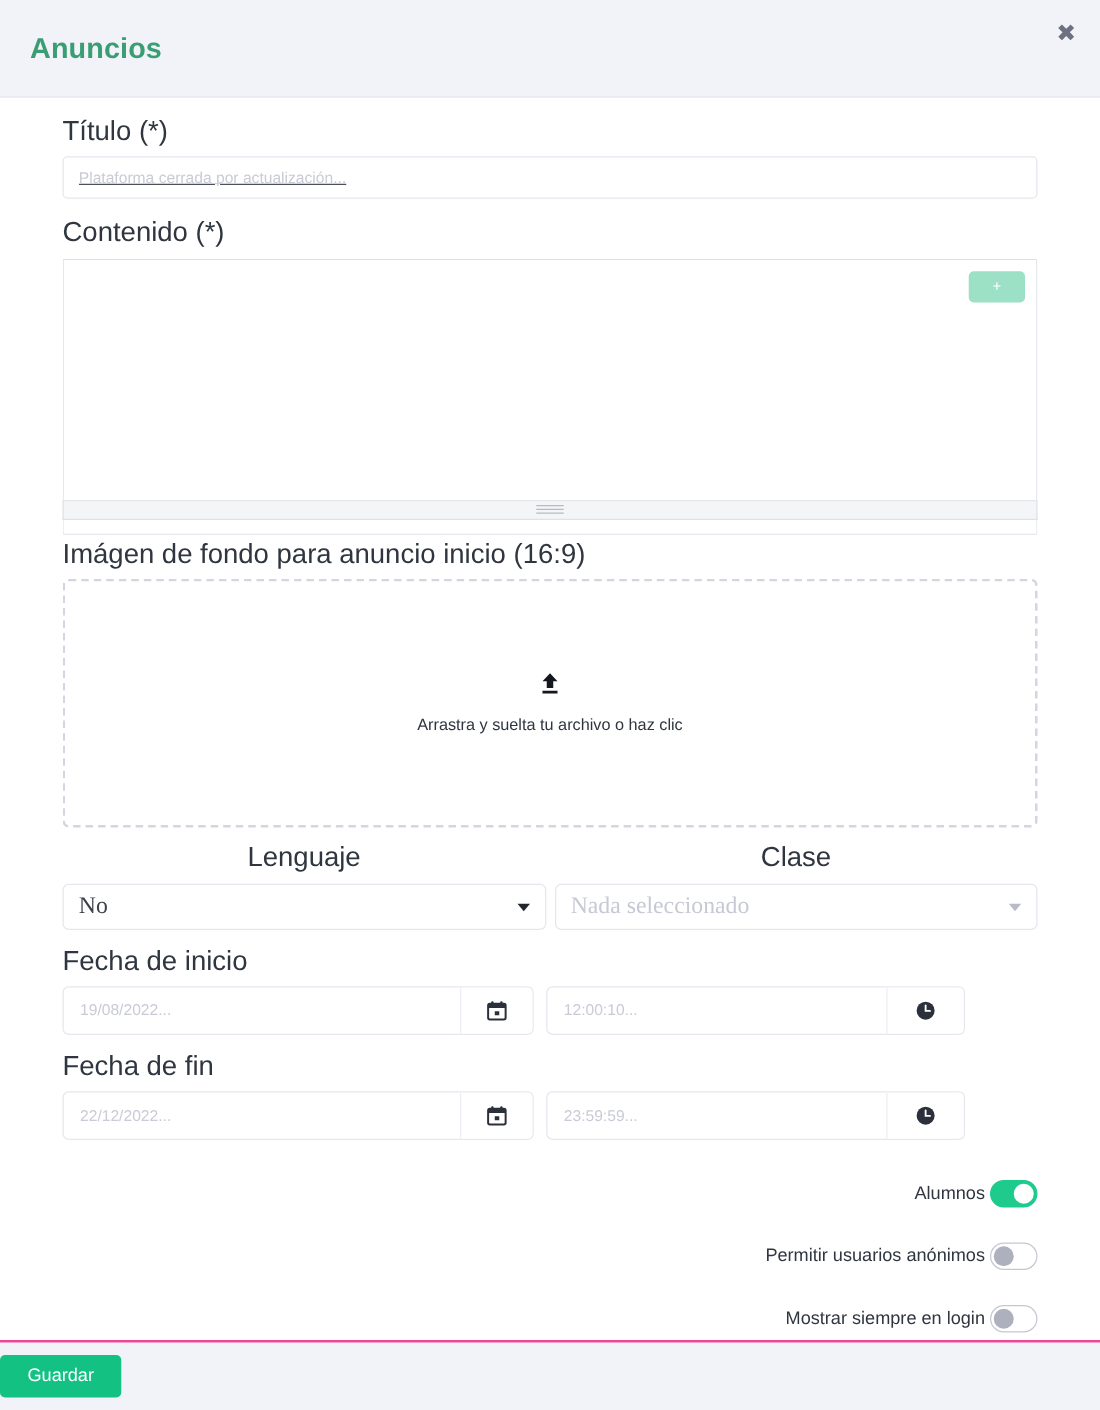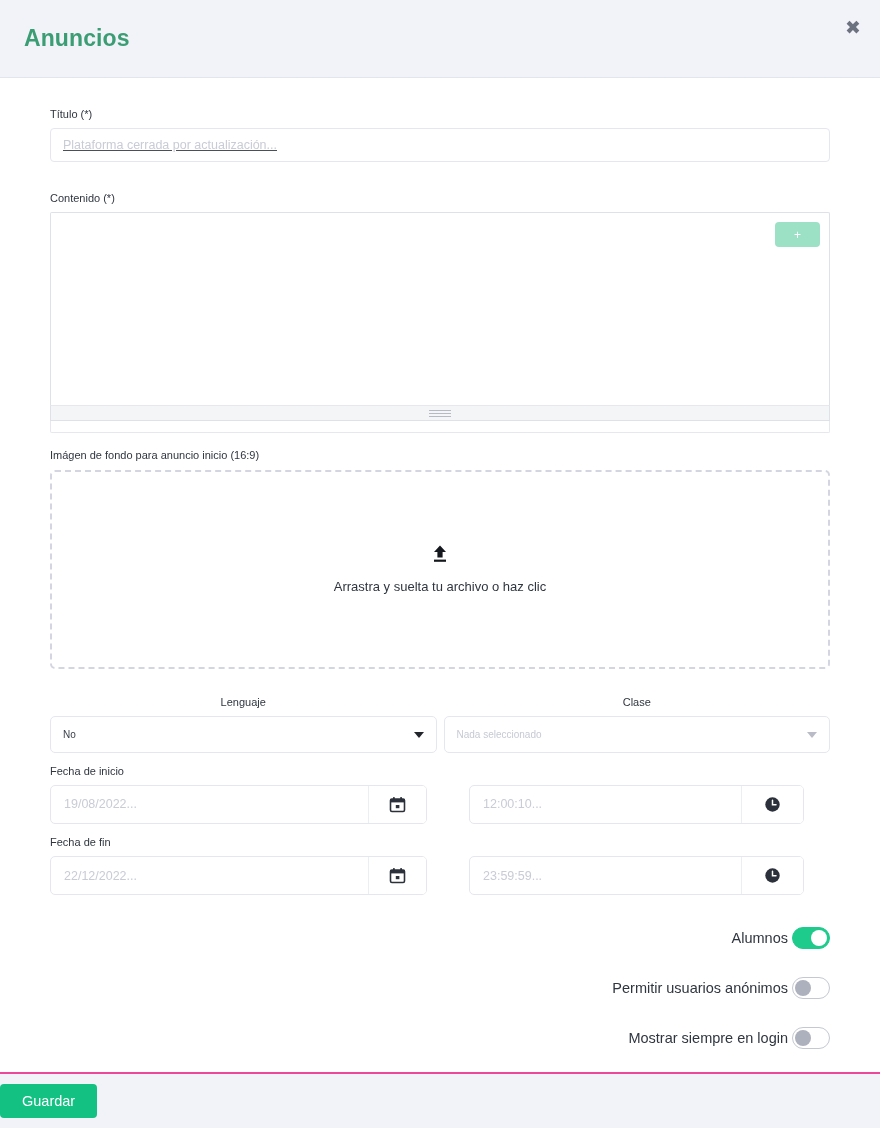--- a/index.html
+++ b/index.html
@@ -62,23 +62,23 @@
 
   
   .modal-body {
     flex: 1 1 auto;
     padding: 14px 50px 0 50px;
     background: #ffffff;
     overflow: hidden;
   }
 
   .field-label {
-    font-size: 11px;
+    font-size: 22px;
     color: #2f3640;
-    margin: 16px 0 7px 0;
+    margin: 0 0 7px 0;
     line-height: 1.2;
     display: block;
   }
 
   .text-input {
     width: 100%;
     height: 34px;
     border: 1px solid #e6e7ee;
     border-radius: 4px;
     background: #fff;
@@ -190,39 +190,39 @@
     width: 100%;
     height: 37px;
     border: 1px solid #e6e7ee;
     border-radius: 5px;
     background: #fff;
     display: flex;
     align-items: center;
     padding: 0 30px 0 12px;
     cursor: pointer;
   }
-  .select-value { font-size: 10px; color: #3b4049; }
+  .select-value { font-size: 19px; color: #3b4049; font-family: Liberation Serif, serif; }
   .select-value.placeholder { color: #c7c9d4; }
   .caret {
     position: absolute;
     right: 12px;
     top: 50%;
     margin-top: -2px;
     width: 0; height: 0;
     border-left: 5px solid transparent;
     border-right: 5px solid transparent;
     border-top: 6px solid #22252c;
   }
   .caret.light { border-top-color: #b9bcc6; }
 
   
   .date-label { margin-top: 12px; }
   .date-row {
     display: flex;
-    gap: 42px;
+    gap: 10px;
     margin-top: 0;
   }
   .dt-group {
     display: flex;
     width: 377px;
     height: 39px;
     border: 1px solid #e6e7ee;
     border-radius: 5px;
     background: #fff;
     overflow: hidden;

